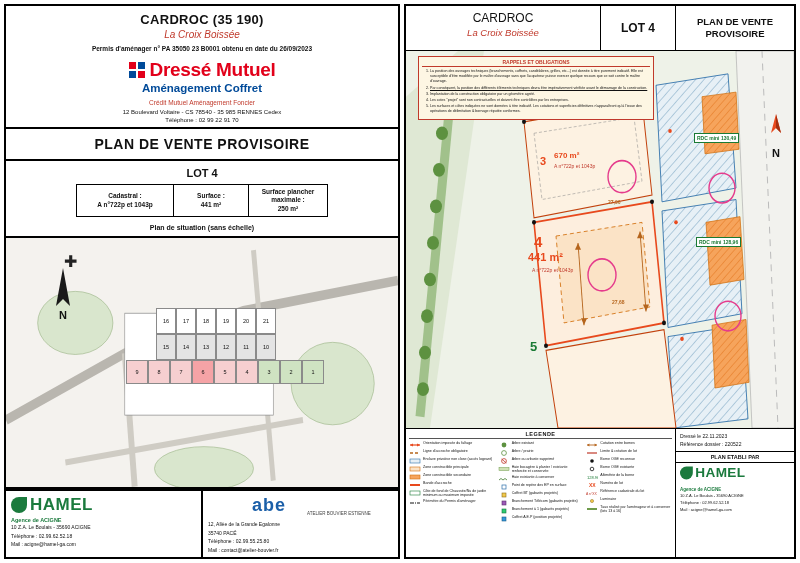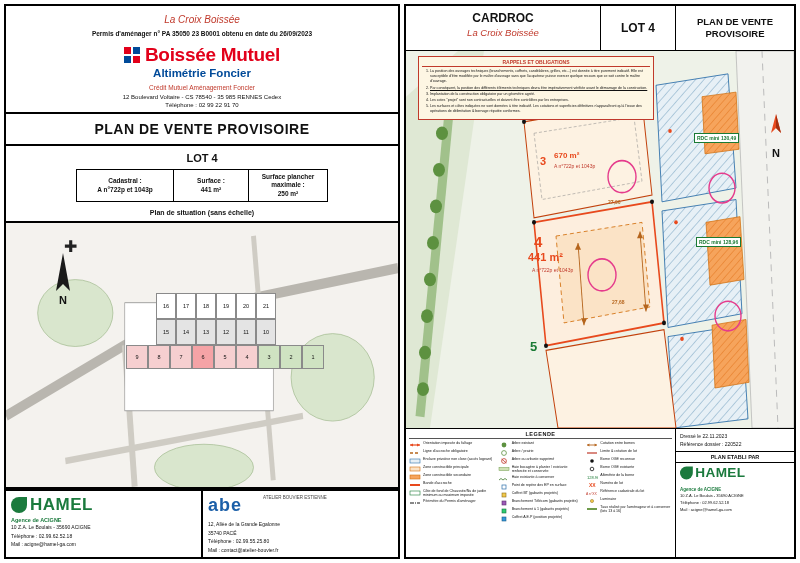--- a/index.html
+++ b/index.html
@@ -190,21 +190,21 @@
   }
   .hamel-name {
     font-size: 17px; font-weight: bold; color: #1b7a3d; letter-spacing: .5px;
   }
   .hamel-leaf {
     width: 16px; height: 16px; border-radius: 50% 0 50% 50%;
     background: #1b7a3d;
   }
   .foot-sub { font-size: 5.5px; color: #1b7a3d; font-weight: bold; margin-top: 2px;}
   .foot-txt { font-size: 5px; color: #111; line-height: 1.5; margin-top: 1px;}
-  .abe-logo { display:flex; align-items:flex-start; gap:21px; }
+  .abe-logo { display:flex; align-items:flex-end; gap:21px;margin-left:44px; }
   .abe-letters { font-size: 18px; font-weight: bold; color: #1b5fa8; letter-spacing: 1px;}
   .abe-tag { font-size: 4.5px; color: #444; line-height: 1.2; }
 
   
   .right-panel {
     width: 392px;
     border: 2px solid #000;
     box-sizing: border-box;
     display: flex;
     flex-direction: column;
@@ -226,21 +226,21 @@
     border-right: 1.5px solid #000;
     display: flex; align-items: center; justify-content: center;
     font-size: 12px; font-weight: bold;
   }
   .rp-h-right {
     width: 118px;
     display: flex; align-items: center; justify-content: center;
     text-align: center;
     font-size: 9.5px; font-weight: bold; line-height: 1.25;
   }
-  .rp-title { font-size: 12px; font-weight: bold; }
+  .rp-title { font-size: 12px; font-weight: normal; }
   .rp-sub { font-size: 9.5px; color: #c0392b; font-style: italic; margin-top: 2px;}
 
   .plan-area {
     position: relative;
     flex: 1;
     background: #e9eee4;
     overflow: hidden;
   }
   .notice {
     position: absolute;
@@ -374,35 +374,36 @@
   }
 </style>
 </head>
 <body>
 
 <div class="page">
 
   <div class="left-panel">
 
     <div class="lp-header">
+      <div class="lp-title">CARDROC (35 190)</div>
       <div class="lp-subtitle">La Croix Boissée</div>
       <div class="lp-permit">Permis d'aménager n° PA 35050 23 B0001 obtenu en date du 26/09/2023</div>
 
       <div class="cm-logo-row">
         <div class="cm-mark">
           <div class="sq" style="left:0;top:0;background:#e2001a"></div>
           <div class="sq" style="left:9px;top:0;background:#004a99"></div>
           <div class="sq" style="left:0;top:9px;background:#004a99"></div>
           <div class="sq" style="left:9px;top:9px;background:#e2001a"></div>
         </div>
         <div>
-          <div class="cm-name">Boissée Mutuel</div>
+          <div class="cm-name">Dressé Mutuel</div>
         </div>
       </div>
-      <div class="cm-sub">Altimétrie Foncier</div>
+      <div class="cm-sub">Aménagement Coffret</div>
       <div class="cm-line1">Crédit Mutuel Aménagement Foncier</div>
       <div class="cm-line2">12 Boulevard Voltaire - CS 78540 - 35 985 RENNES Cedex</div>
       <div class="cm-line3">Téléphone : 02 99 22 91 70</div>
     </div>
 
     <div class="lp-band">
       <div class="lp-band-text">PLAN DE VENTE PROVISOIRE</div>
     </div>
 
     <div class="lp-lot-area">

